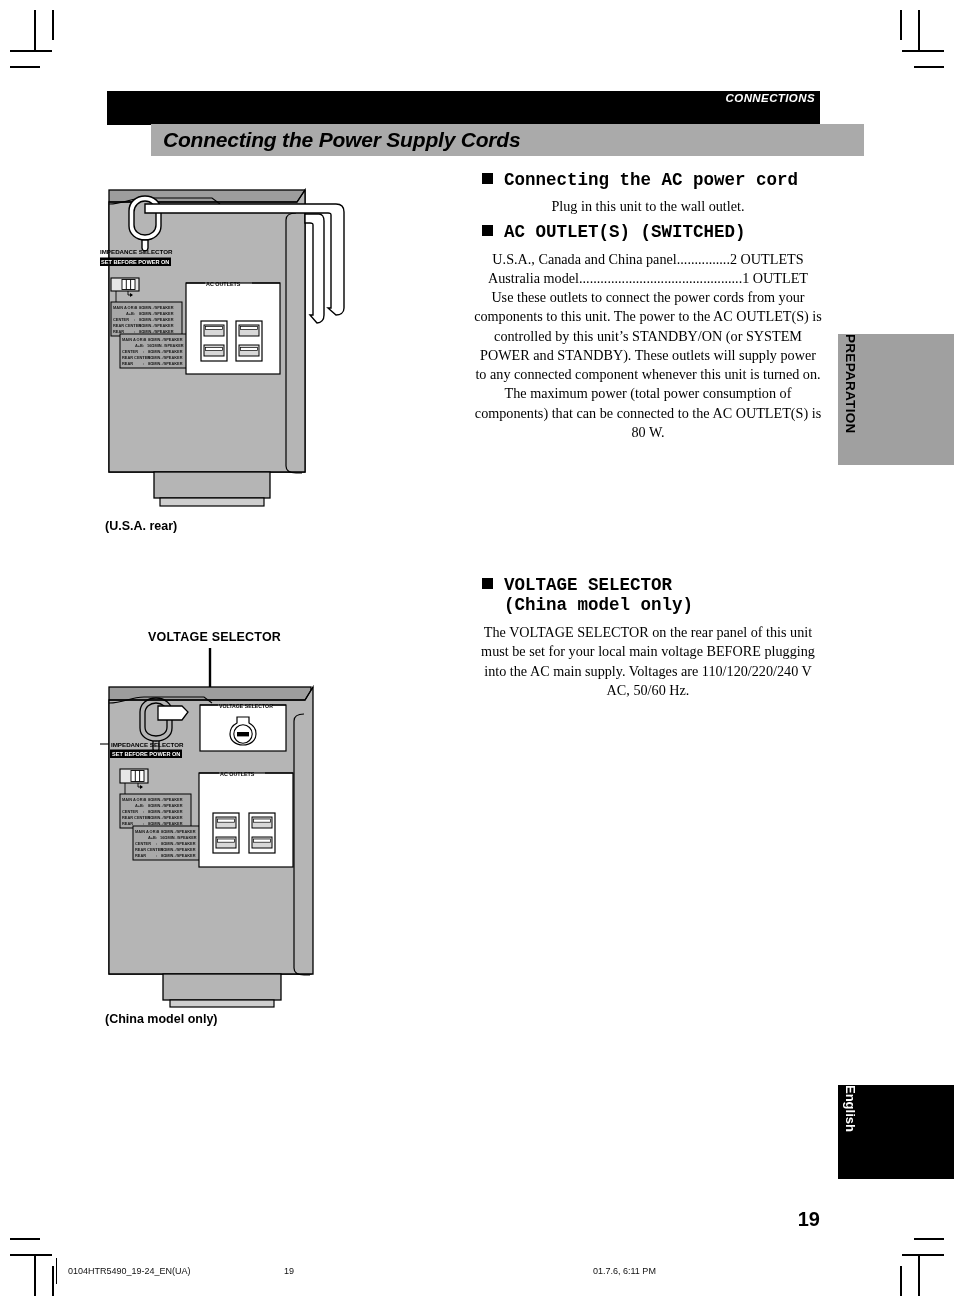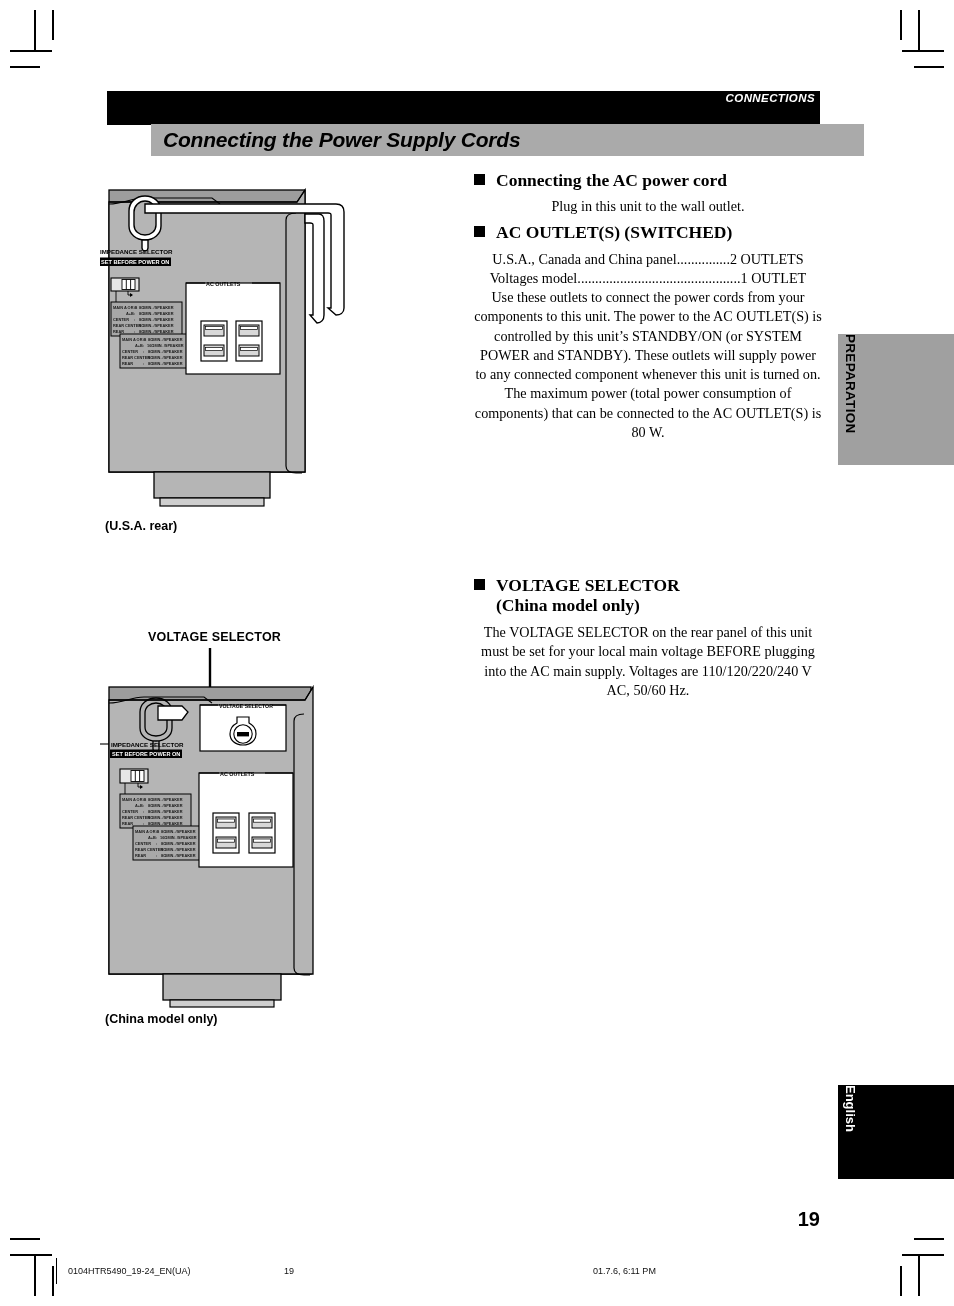--- a/index.html
+++ b/index.html
@@ -62,23 +62,23 @@
   
   .col-right {
     position: absolute;
     left: 474px;
     width: 348px;
   }
   .h2 {
     font-size: 17.5px;
     font-weight: bold;
     color: #000;
-    margin: 0 0 4px 0;
+    margin: 0 0 4px 8px;
     line-height: 1.18;
-    font-family: Liberation Serif, serif;
+    font-family: Liberation Mono, monospace;
   }
   .h2 .bullet {
     display: inline-block;
     width: 11px; height: 11px;
     background: #000;
     margin-right: 11px;
     vertical-align: 1px;
   }
   .h2 .h2-ind { display: inline-block; }
   .body-serif {
@@ -216,21 +216,21 @@
       <p>Plug in this unit to the wall outlet.</p>
     </div>
   </div>
 
   <div class="col-right" style="top:222px;">
     <div class="h2">
       <span class="bullet"></span><span class="h2-ind">AC OUTLET(S) (SWITCHED)</span>
     </div>
     <div class="body-serif" style="margin-top:7px;">
       <div class="dotline"><span>U.S.A., Canada and China panel</span><span>...............</span><span>2 OUTLETS</span></div>
-      <div class="dotline"><span>Voltages model</span><span>..............................................</span><span>1 OUTLET</span></div>
+      <div class="dotline"><span>Australia model</span><span>..............................................</span><span>1 OUTLET</span></div>
       <p>Use these outlets to connect the power cords from your components to this unit. The power to the AC OUTLET(S) is controlled by this unit’s STANDBY/ON (or SYSTEM POWER and STANDBY). These outlets will supply power to any connected component whenever this unit is turned on. The maximum power (total power consumption of components) that can be connected to the AC OUTLET(S) is 80 W.</p>
     </div>
   </div>
 
   <div class="col-right" style="top:576px;">
     <div class="h2" style="line-height:1.12;">
       <span class="bullet"></span><span class="h2-ind">VOLTAGE SELECTOR</span><br>
       <span style="display:inline-block;width:22px"></span><span>(China model only)</span>
     </div>
     <div class="body-serif" style="margin-top:8px;">

